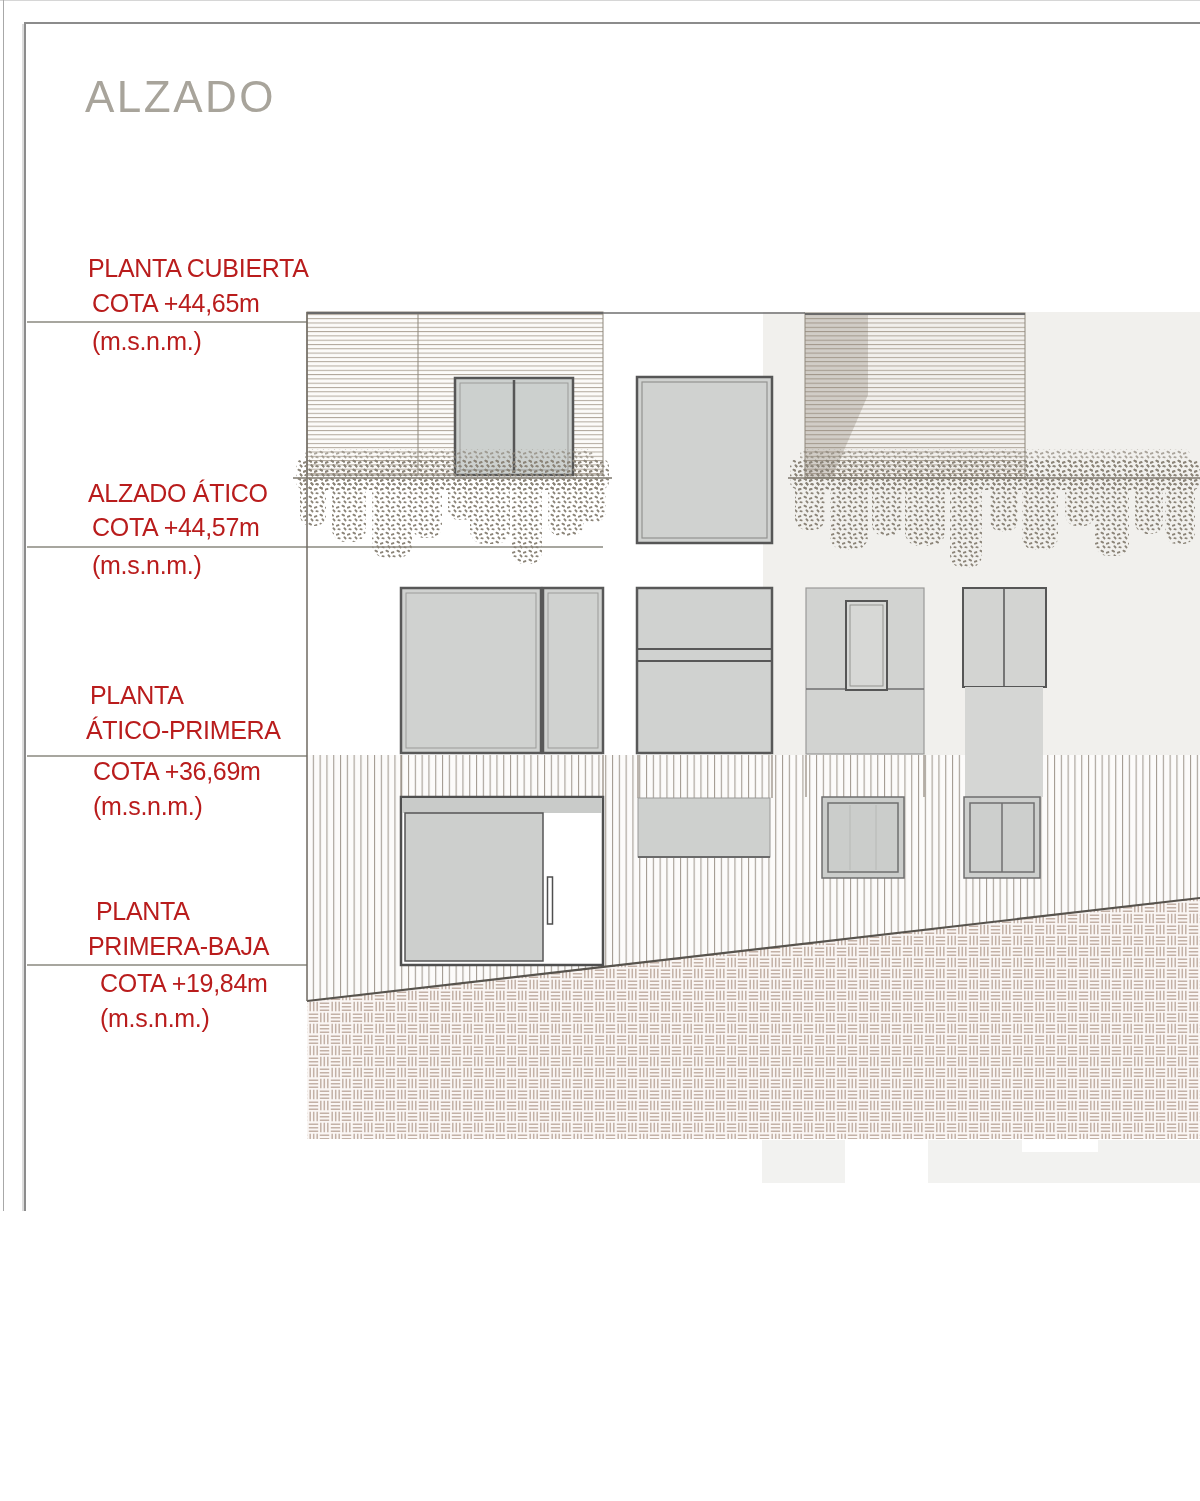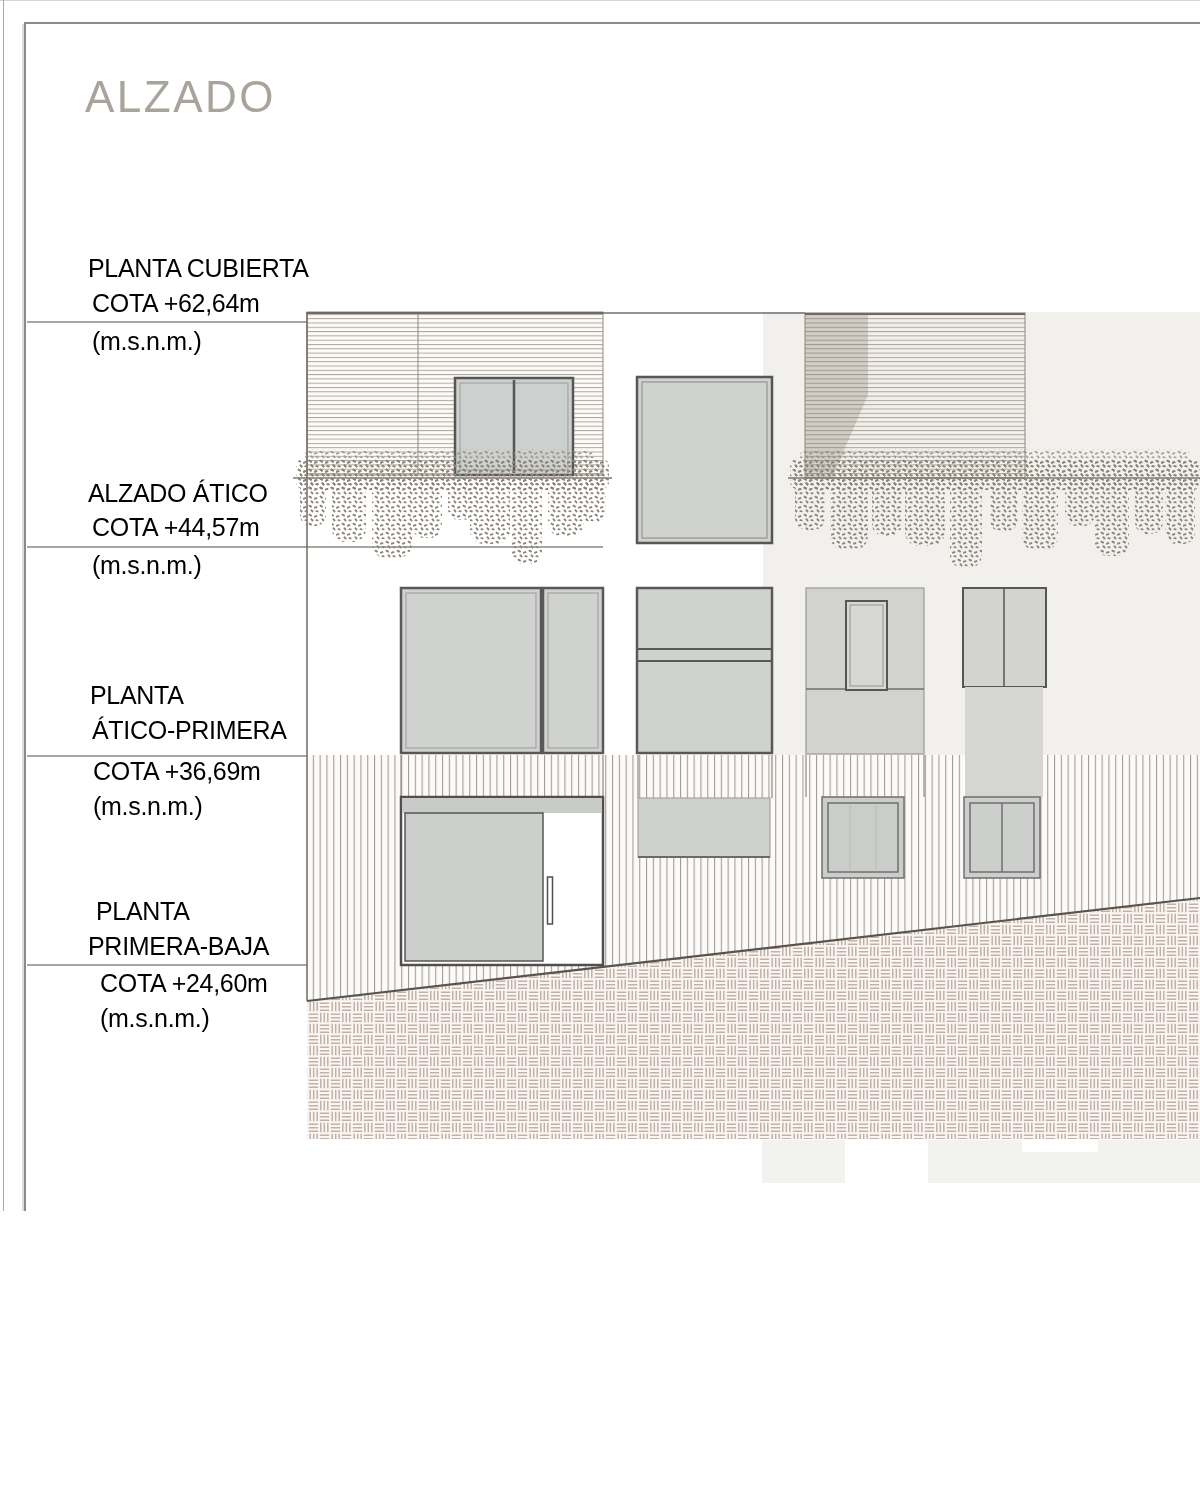--- a/index.html
+++ b/index.html
@@ -5,50 +5,50 @@
   html,body{margin:0;padding:0;background:#ffffff;}
   .page{position:relative;width:1200px;height:1211px;background:#ffffff;overflow:hidden;
         font-family:"Liberation Sans", sans-serif;}
   .outer-left-line{position:absolute;left:3px;top:0;width:1px;height:1490px;background:#a8a8a8;}
   .top-hairline{position:absolute;left:0;top:0;width:1200px;height:1px;background:#d6d6d6;}
   .sheet-frame{position:absolute;left:24px;top:22px;width:1190px;height:1453px;
                border:2px solid #8c8c8c;box-shadow:-2px 2px 0 0 #dcdcdc;}
   .bottom-bar{position:absolute;left:0;top:1494px;width:1200px;height:7px;background:#45474b;}
   .drawing-title{position:absolute;left:85px;top:72px;font-size:44px;letter-spacing:2.5px;
                  color:#a8a49b;font-weight:normal;white-space:nowrap;}
-  .lvl{position:absolute;white-space:nowrap;color:#000000;font-size:25px;letter-spacing:-0.3px;}
+  .lvl{position:absolute;white-space:nowrap;color:#b91c1c;font-size:25px;letter-spacing:-0.3px;}
   .drawing-svg{position:absolute;left:0;top:0;width:1200px;height:1501px;}
 </style>
 </head>
 <body>
 
 <div class="page">
 
   <div class="top-hairline"></div>
   <div class="outer-left-line"></div>
   <div class="sheet-frame"></div>
 
   <div class="drawing-title">ALZADO</div>
 
   <div class="lvl" style="left:88px;top:254px">PLANTA CUBIERTA</div>
-  <div class="lvl" style="left:92px;top:289px">COTA +62,64m</div>
+  <div class="lvl" style="left:92px;top:289px">COTA +44,65m</div>
   <div class="lvl" style="left:92px;top:327px">(m.s.n.m.)</div>
 
   <div class="lvl" style="left:88px;top:479px">ALZADO ÁTICO</div>
   <div class="lvl" style="left:92px;top:513px">COTA +44,57m</div>
   <div class="lvl" style="left:92px;top:551px">(m.s.n.m.)</div>
 
   <div class="lvl" style="left:90px;top:681px">PLANTA</div>
-  <div class="lvl" style="left:92px;top:716px">ÁTICO-PRIMERA</div>
+  <div class="lvl" style="left:86px;top:716px">ÁTICO-PRIMERA</div>
   <div class="lvl" style="left:93px;top:757px">COTA +36,69m</div>
   <div class="lvl" style="left:93px;top:792px">(m.s.n.m.)</div>
 
   <div class="lvl" style="left:96px;top:897px">PLANTA</div>
   <div class="lvl" style="left:88px;top:932px">PRIMERA-BAJA</div>
-  <div class="lvl" style="left:100px;top:969px">COTA +24,60m</div>
+  <div class="lvl" style="left:100px;top:969px">COTA +19,84m</div>
   <div class="lvl" style="left:100px;top:1004px">(m.s.n.m.)</div>
 
   <svg class="drawing-svg" viewBox="0 0 1200 1501">
     <defs>
       <pattern id="hstripe" width="8" height="4.3" patternUnits="userSpaceOnUse">
         <rect x="0" y="0" width="8" height="1" fill="#a2988a" opacity="0.85"></rect>
       </pattern>
       <pattern id="vstripe" width="6.8" height="10" patternUnits="userSpaceOnUse">
         <rect x="0" y="0" width="1.1" height="10" fill="#8f867b" opacity="0.8"></rect>
       </pattern>

